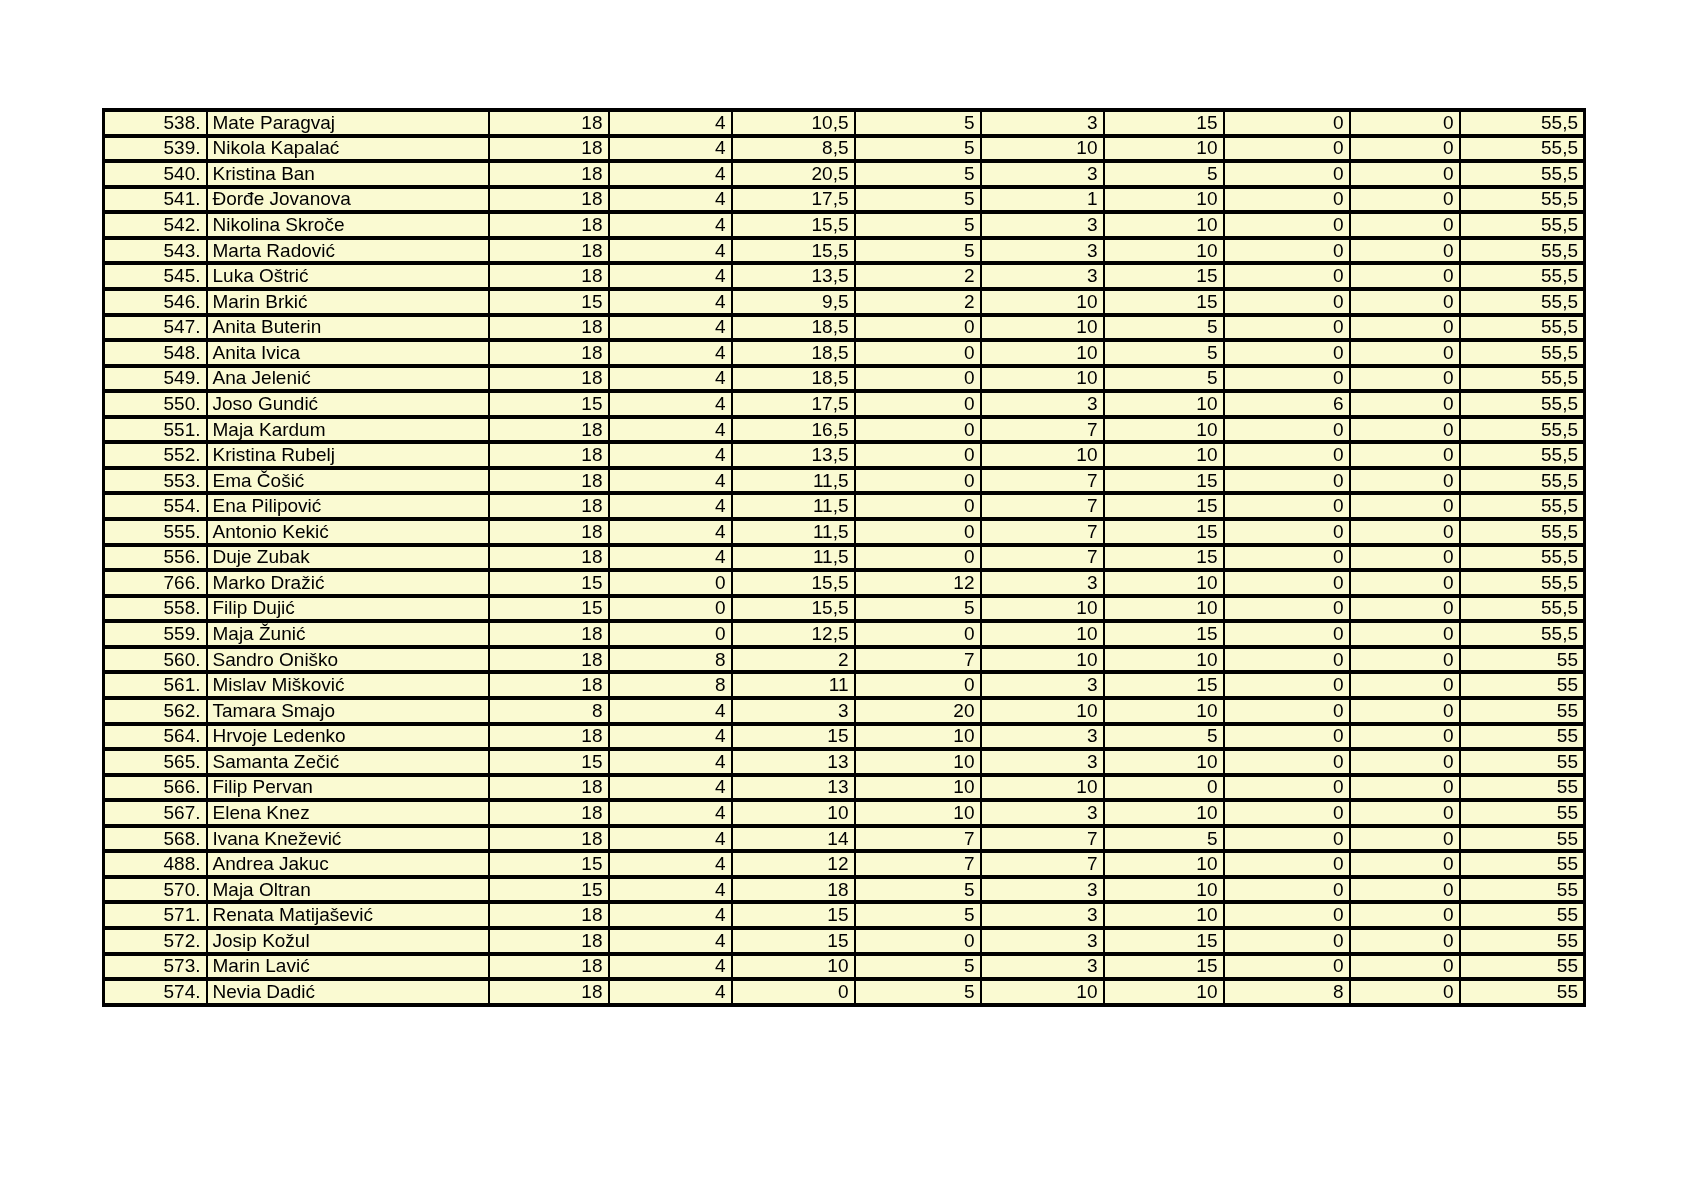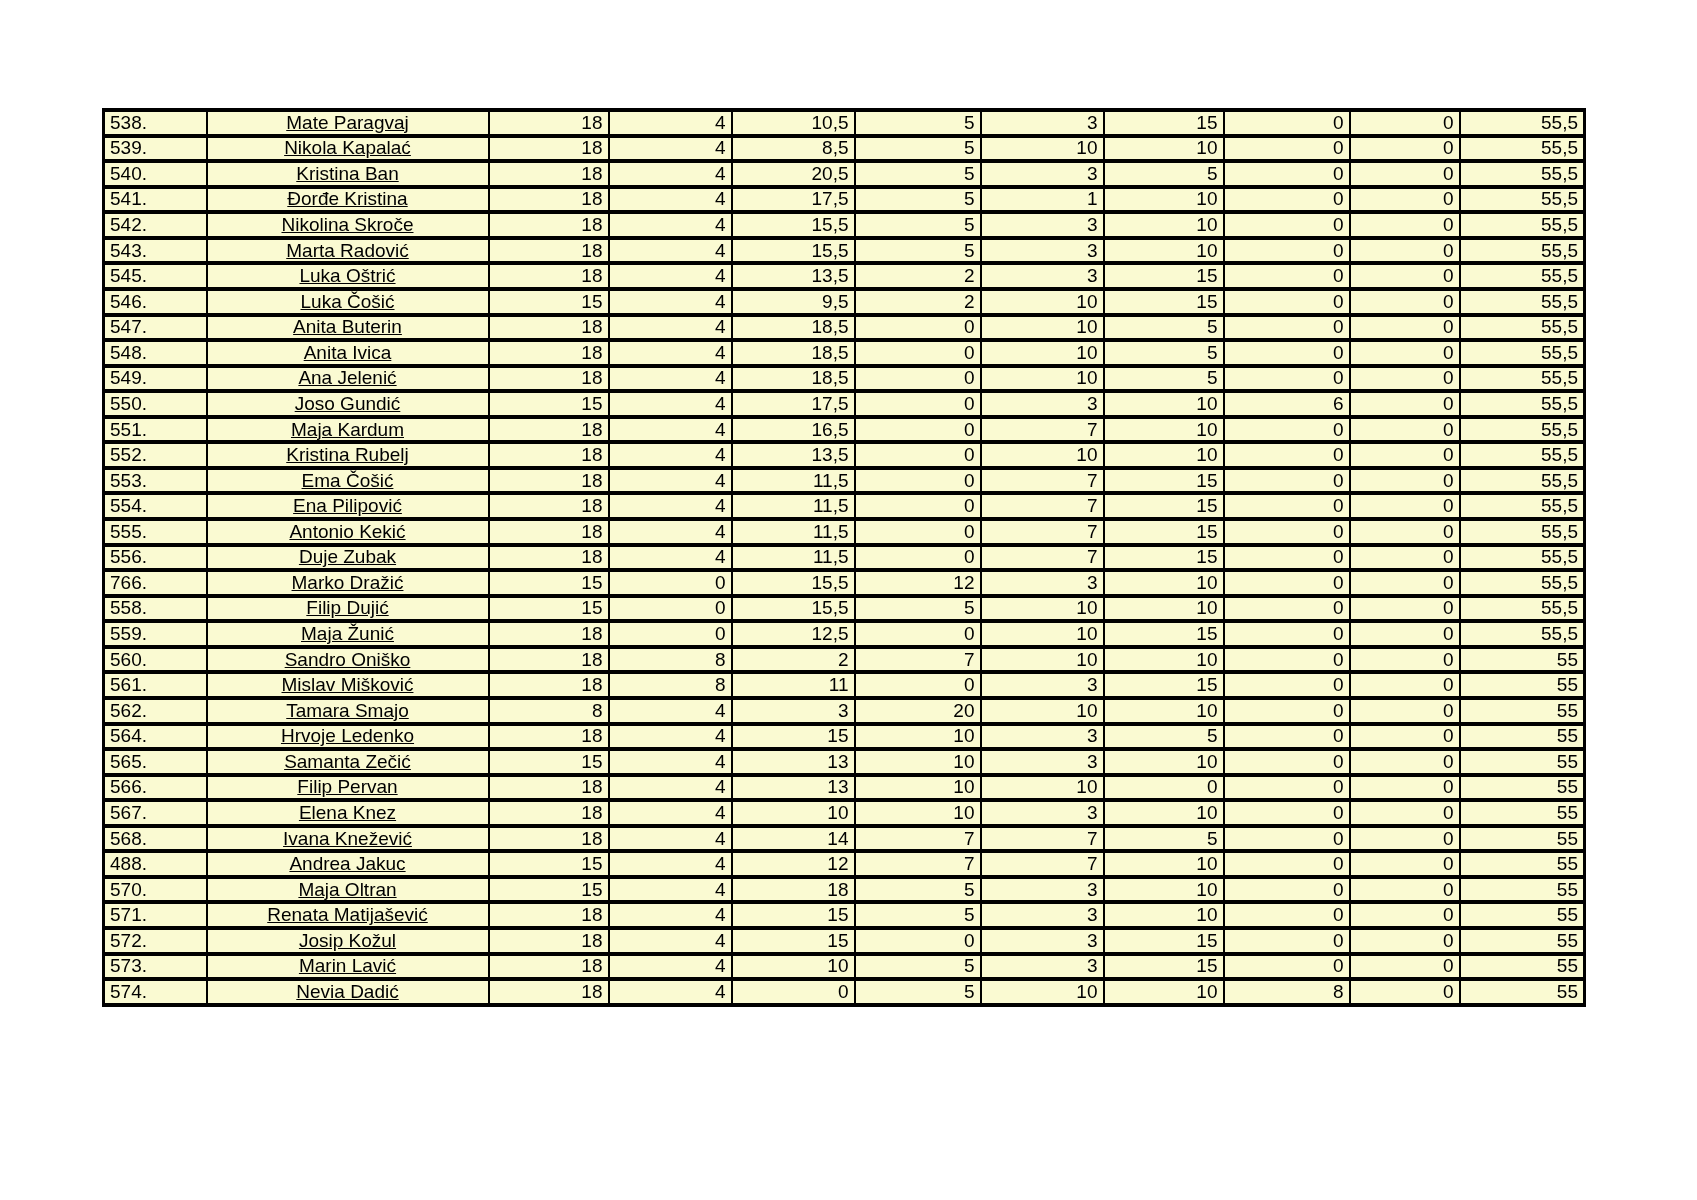--- a/index.html
+++ b/index.html
@@ -22,22 +22,22 @@
     border: 2px solid #000;
     border-top-width: 4px;
     border-bottom-width: 4px;
     color: #000;
     font-size: 19px;
     line-height: 20px;
     vertical-align: middle;
     padding: 0 5px;
     white-space: nowrap;
   }
-  td.rank { text-align: left; padding: 0 2px; }
-  td.name { text-align: center;  padding-left: 4px; text-decoration: underline; }
+  td.rank { text-align: right; padding: 0 2px; }
+  td.name { text-align: left;  padding-left: 4px; }
   td.num  { text-align: right; padding-right: 6px; }
 </style>
 </head>
 <body>
 
 <table class="results">
   <colgroup>
     <col style="width:103px">
     <col style="width:282px">
     <col style="width:120px">
@@ -85,21 +85,21 @@
         <td class="num">20,5</td>
         <td class="num">5</td>
         <td class="num">3</td>
         <td class="num">5</td>
         <td class="num">0</td>
         <td class="num">0</td>
         <td class="num">55,5</td>
       </tr>
       <tr>
         <td class="rank">541.</td>
-        <td class="name">Đorđe Kristina</td>
+        <td class="name">Đorđe Jovanova</td>
         <td class="num">18</td>
         <td class="num">4</td>
         <td class="num">17,5</td>
         <td class="num">5</td>
         <td class="num">1</td>
         <td class="num">10</td>
         <td class="num">0</td>
         <td class="num">0</td>
         <td class="num">55,5</td>
       </tr>
@@ -137,21 +137,21 @@
         <td class="num">13,5</td>
         <td class="num">2</td>
         <td class="num">3</td>
         <td class="num">15</td>
         <td class="num">0</td>
         <td class="num">0</td>
         <td class="num">55,5</td>
       </tr>
       <tr>
         <td class="rank">546.</td>
-        <td class="name">Luka Čošić</td>
+        <td class="name">Marin Brkić</td>
         <td class="num">15</td>
         <td class="num">4</td>
         <td class="num">9,5</td>
         <td class="num">2</td>
         <td class="num">10</td>
         <td class="num">15</td>
         <td class="num">0</td>
         <td class="num">0</td>
         <td class="num">55,5</td>
       </tr>

